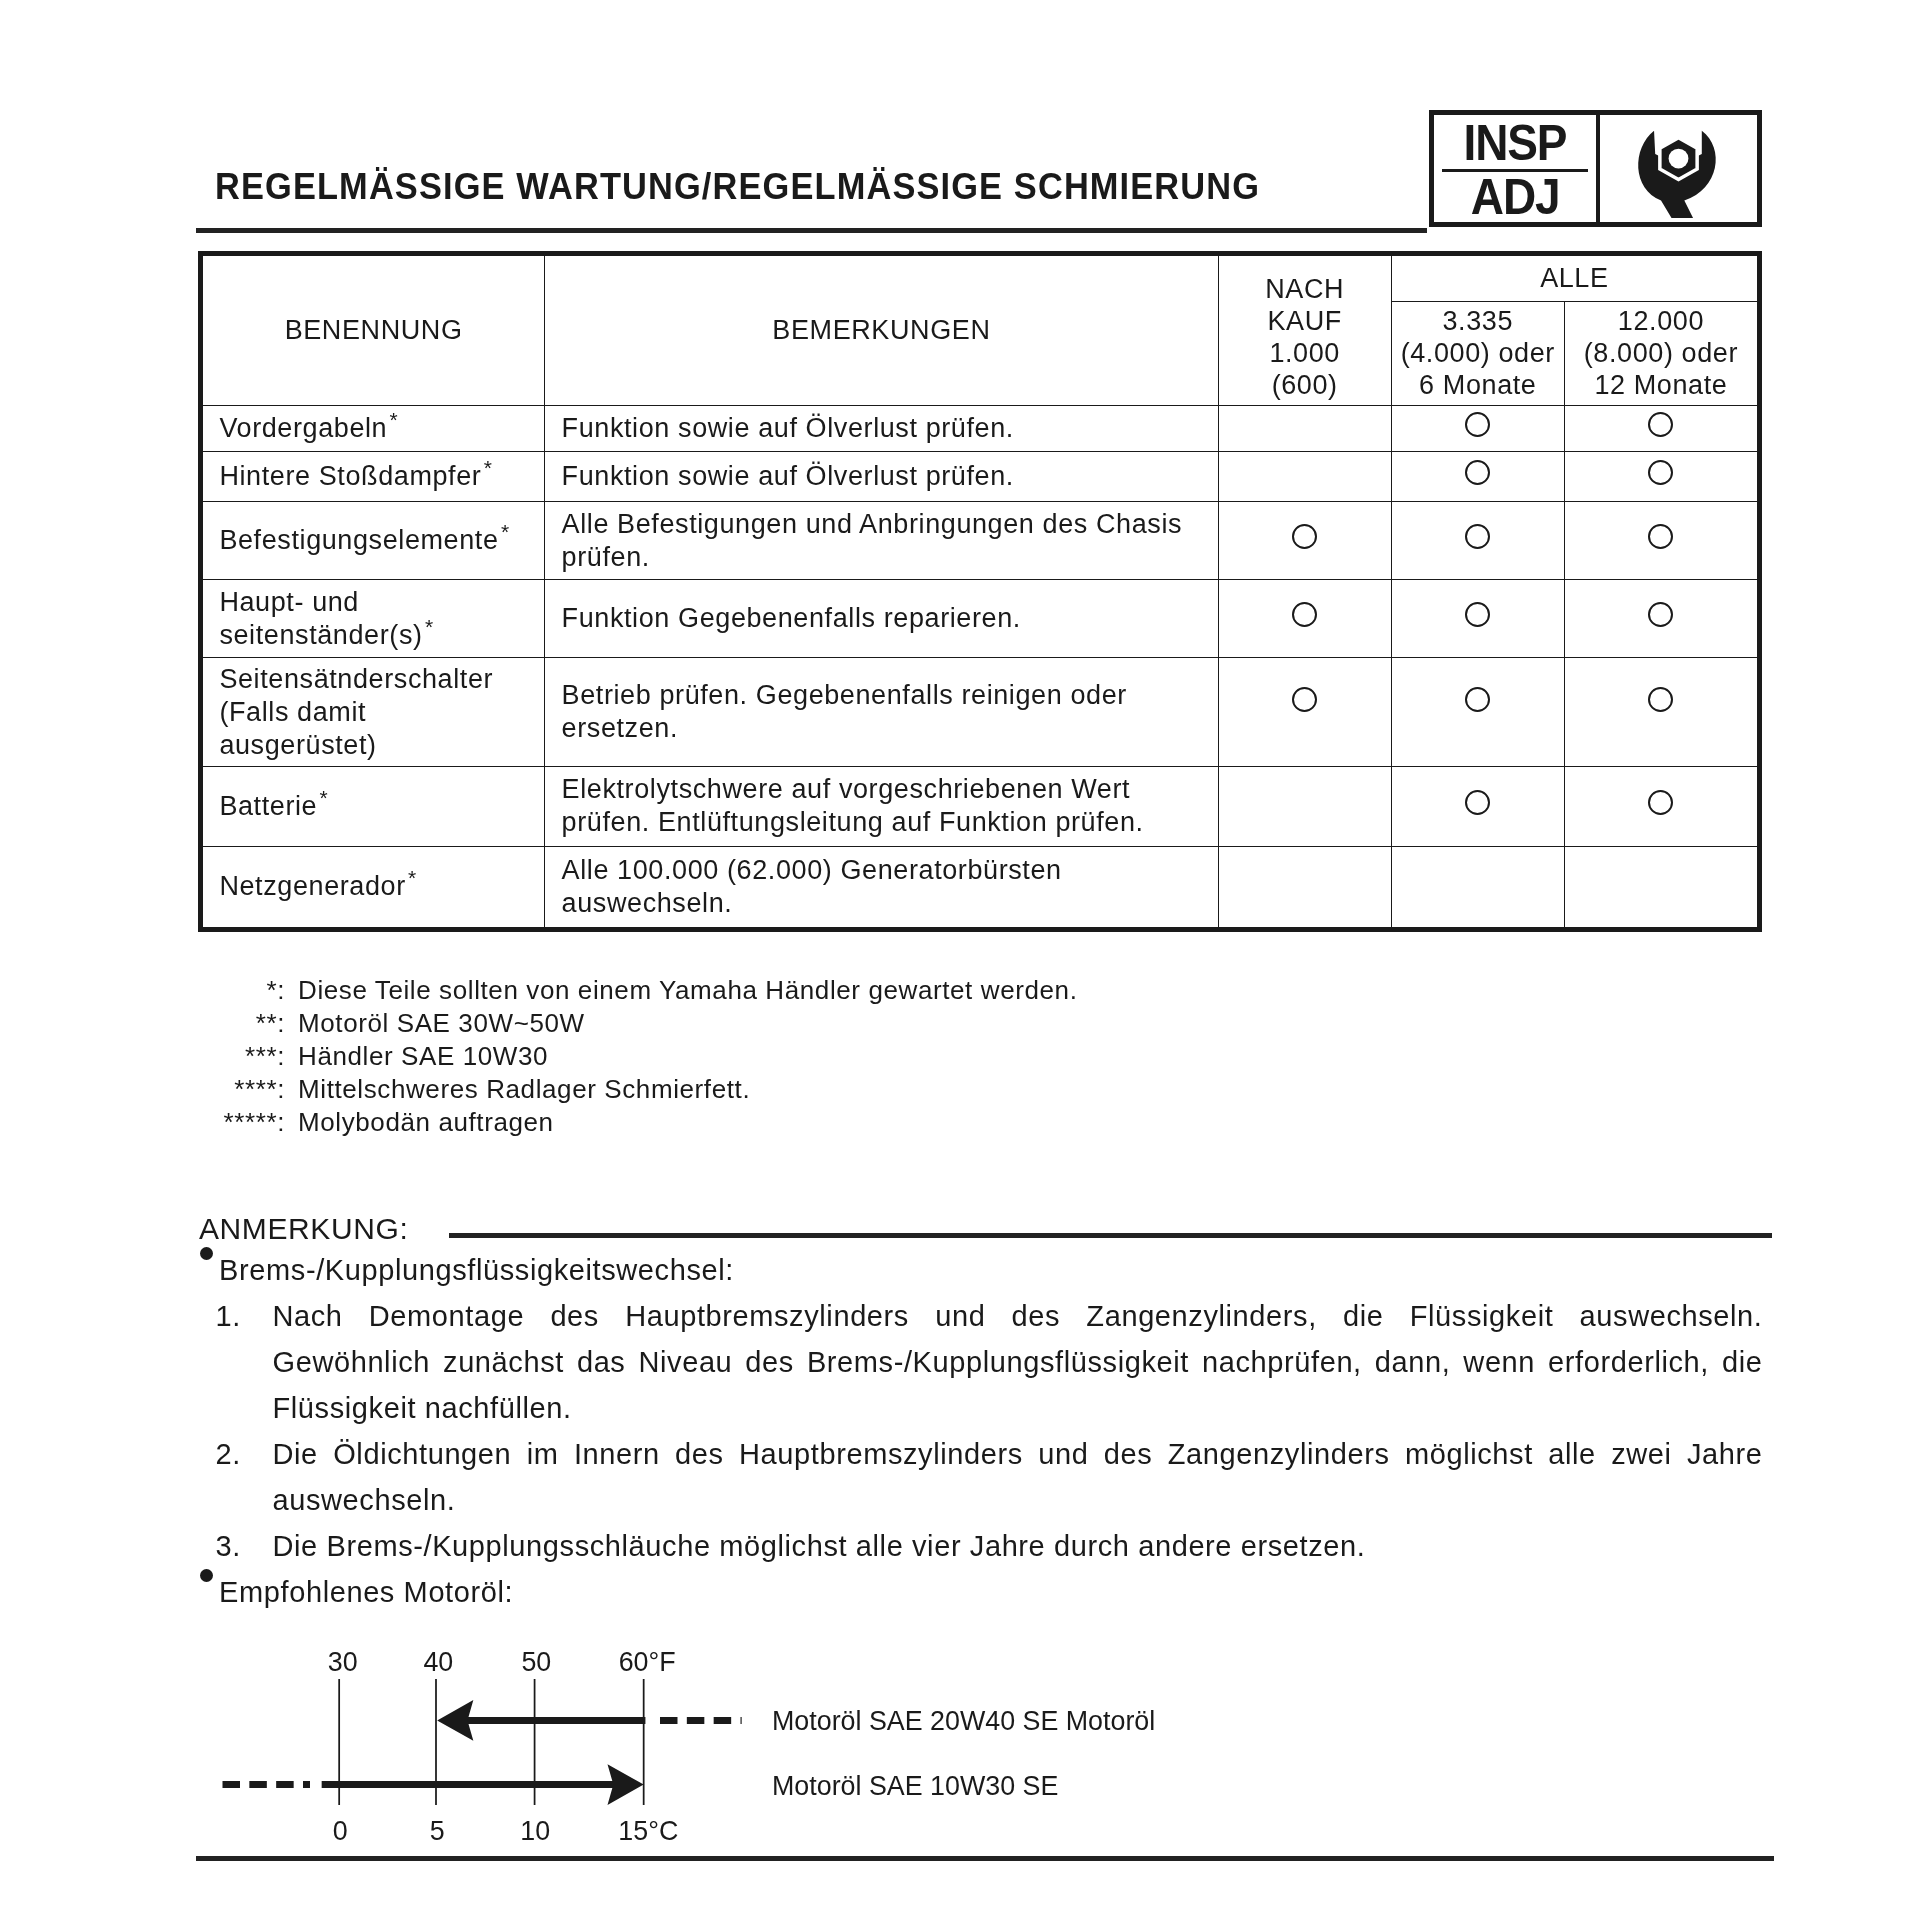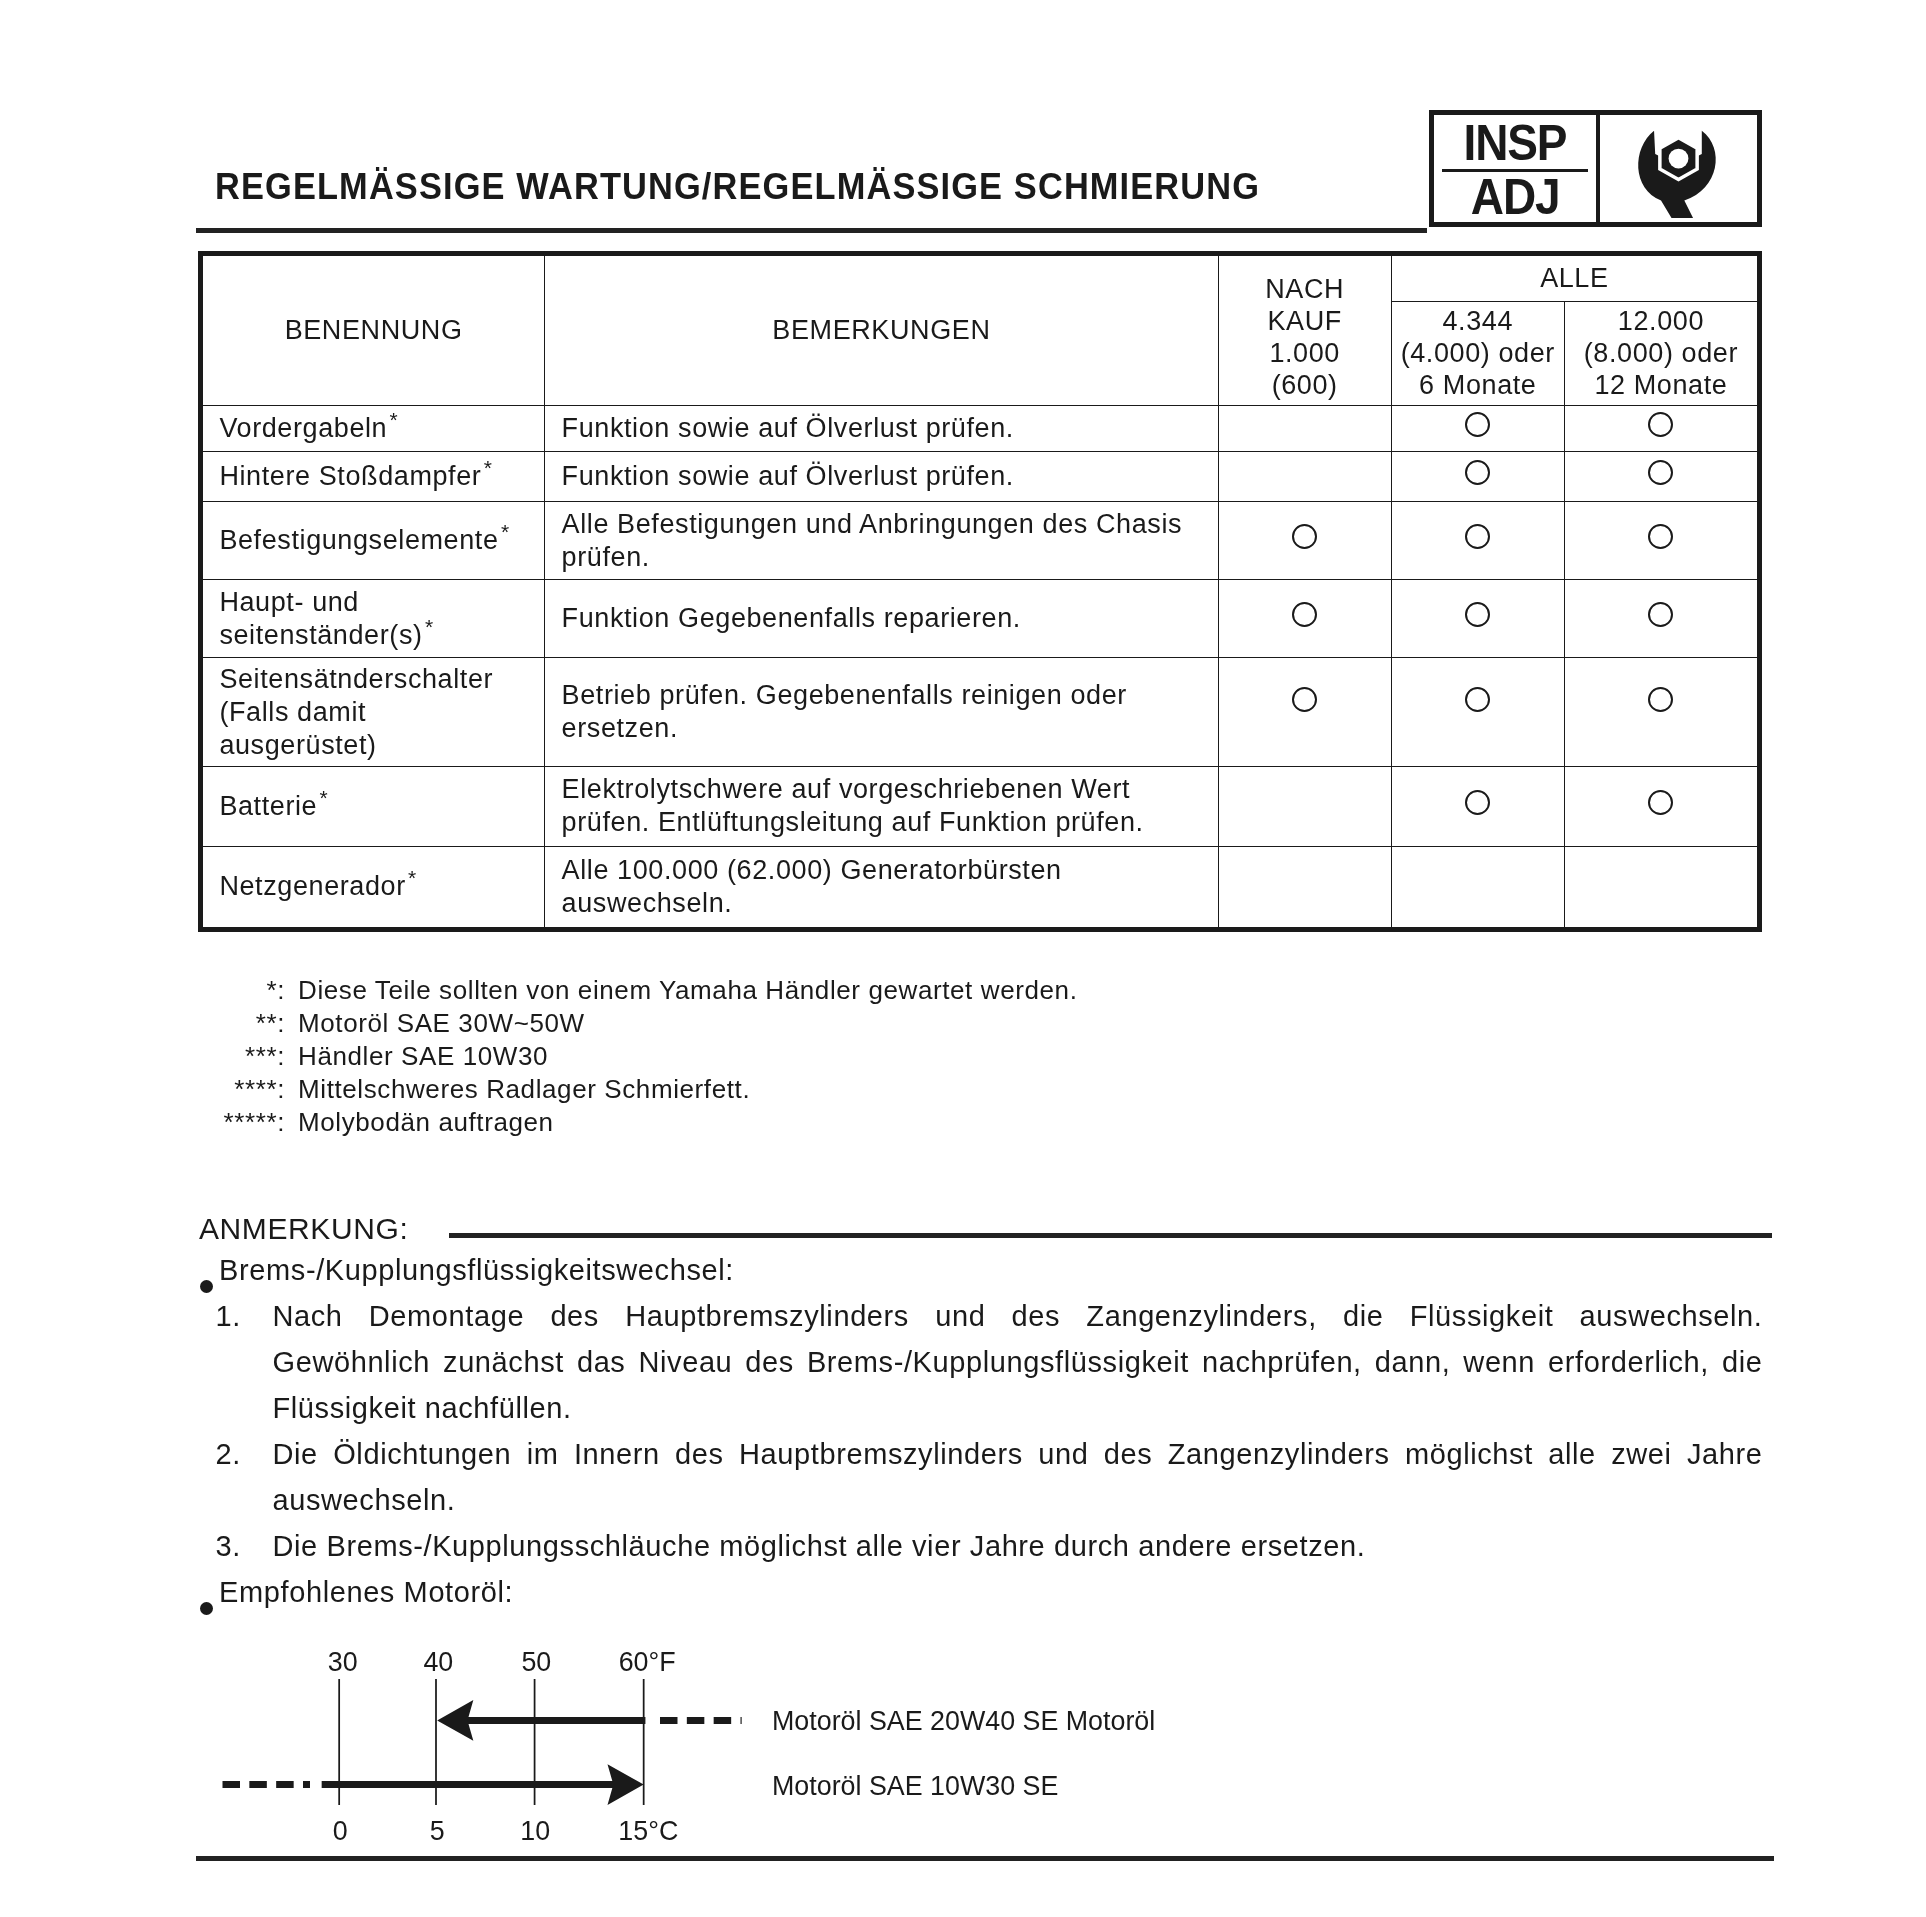--- a/index.html
+++ b/index.html
@@ -37,21 +37,21 @@
   
   .foot { position:absolute; left:196px; top:974px; font-size:26px; line-height:33px; }
   .foot-row { display:flex; white-space:nowrap; letter-spacing:0.6px; }
   .foot-key { width:89px; text-align:right; }
   .foot-txt { padding-left:13px; }
 
   
   .note-title { position:absolute; left:199px; top:1212px; font-size:30px; letter-spacing:0.6px; }
   .note-rule { position:absolute; left:449px; top:1233px; width:1323px; height:4.7px; background:#222; }
   .note-body { position:absolute; left:198px; top:1247px; width:1578px; font-size:29px; line-height:46px; letter-spacing:0.6px; }
-  .bullet { display:flex; align-items:flex-end; }
+  .bullet { display:flex; align-items:flex-start; }
   .dot { width:13px; height:13px; border-radius:50%; background:#1a1a1a; margin-right:5.8px; margin-left:2.3px;}
   .num-item { display:flex; margin-left:17.5px; }
   .num { width:57px; flex-shrink:0; }
   .num-txt { width:1490px; text-align:justify; }
 
   
   .chart { position:absolute; left:204px; top:1630px; width:1052px; height:245px; }
   .chart svg text { font-family:"Liberation Sans", sans-serif; fill:#1a1a1a; }
   .bottom-rule { position:absolute; left:196px; top:1856px; width:1578px; height:4.7px; background:#222; }
 </style>
@@ -93,21 +93,21 @@
       <th rowspan="2" style="line-height:32px;padding-top:14px">
         <div>NACH</div>
         <div>KAUF</div>
         <div>1.000</div>
         <div>(600)</div>
       </th>
       <th colspan="2">ALLE</th>
     </tr>
     <tr style="height:103px">
       <th style="padding:0;line-height:32px">
-        <div>4.344</div>
+        <div>3.335</div>
         <div>(4.000) oder</div>
         <div>6 Monate</div>
       </th>
       <th style="padding:0;line-height:32px">
         <div>12.000</div>
         <div>(8.000) oder</div>
         <div>12 Monate</div>
       </th>
     </tr>
 

